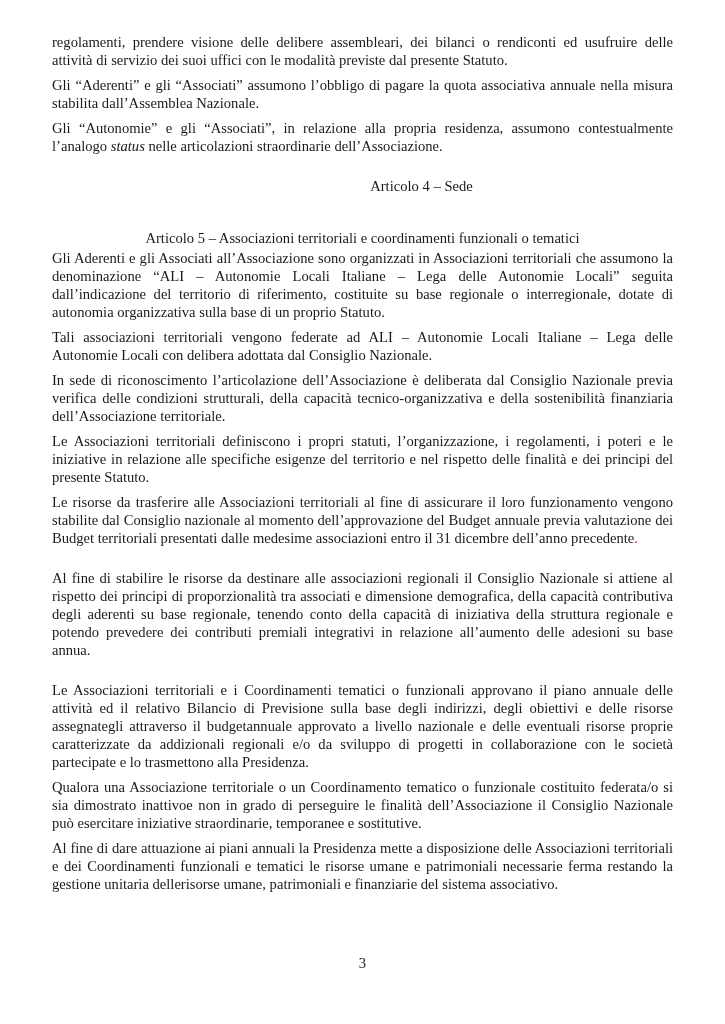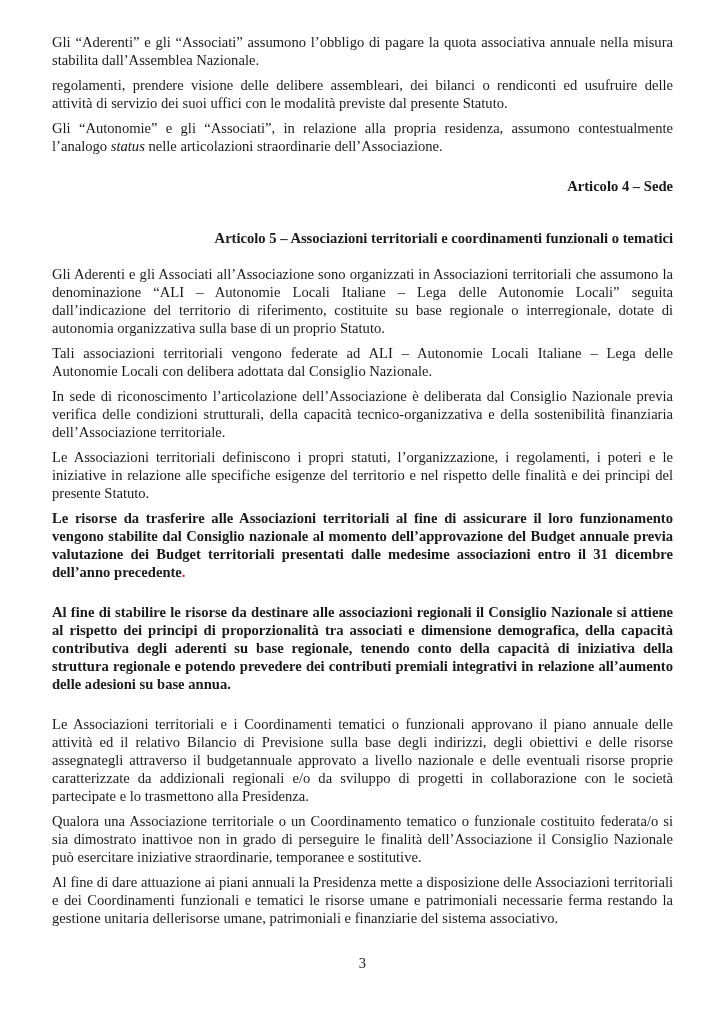--- a/index.html
+++ b/index.html
@@ -3,39 +3,39 @@
   <meta charset="utf-8">
   <style>
     html, body { margin: 0; padding: 0; background: #ffffff; }
     body { width: 725px; height: 1024px; position: relative; overflow: hidden; }
     .page {
       position: absolute; left: 52px; top: 33px; width: 621px;
       font-family: "Liberation Serif", serif; font-size: 14.6px; line-height: 18px;
       color: #1a1a1a;
     }
     p { margin: 0 0 7px 0; text-align: justify; }
-    p.gap-after { margin-bottom: 22px; font-weight: bold; }
+    p.gap-after { margin-bottom: 22px; }
     h2 {
-      font-family: "Liberation Serif", serif; font-size: 14.6px; font-weight: bold;
-      text-align: right; margin: 0; line-height: 18px;
+      font-family: "Liberation Serif", serif; font-size: 14.6px; font-weight: normal;
+      text-align: center; margin: 0; line-height: 18px;
     }
     .h-art4 { margin-top: 22px; padding-left: 118px; }
-    .h-art5 { margin-top: 34px; margin-bottom: 18px; }
+    .h-art5 { margin-top: 34px; margin-bottom: 2px; }
     .red { color: #e0262b; }
     .page-number {
       position: absolute; left: 0; width: 725px; top: 955px; text-align: center;
       font-family: "Liberation Serif", serif; font-size: 14.6px; color: #1a1a1a;
     }
   </style>
 </head>
 <body>
 
 <div class="page">
+  <p>regolamenti, prendere visione delle delibere assembleari, dei bilanci o rendiconti ed usufruire delle attività di servizio dei suoi uffici con le modalità previste dal presente Statuto.</p>
   <p>Gli “Aderenti” e gli “Associati” assumono l’obbligo di pagare la quota associativa annuale nella misura stabilita dall’Assemblea Nazionale.</p>
-  <p>regolamenti, prendere visione delle delibere assembleari, dei bilanci o rendiconti ed usufruire delle attività di servizio dei suoi uffici con le modalità previste dal presente Statuto.</p>
   <p><span>Gli “Autonomie” e gli “Associati”, in relazione alla propria residenza, assumono contestualmente l’analogo </span><em>status</em><span> nelle articolazioni straordinarie dell’Associazione.</span></p>
 
   <h2 class="h-art4">Articolo 4 – Sede</h2>
 
   <h2 class="h-art5">Articolo 5 – Associazioni territoriali e coordinamenti funzionali o tematici</h2>
   <p>Gli Aderenti e gli Associati all’Associazione sono organizzati in Associazioni territoriali che assumono la denominazione “ALI – Autonomie Locali Italiane – Lega delle Autonomie Locali” seguita dall’indicazione del territorio di riferimento, costituite su base regionale o interregionale, dotate di autonomia organizzativa sulla base di un proprio Statuto.</p>
   <p>Tali associazioni territoriali vengono federate ad ALI – Autonomie Locali Italiane – Lega delle Autonomie Locali con delibera adottata dal Consiglio Nazionale.</p>
   <p>In sede di riconoscimento l’articolazione dell’Associazione è deliberata dal Consiglio Nazionale previa verifica delle condizioni strutturali, della capacità tecnico-organizzativa e della sostenibilità finanziaria dell’Associazione territoriale.</p>
   <p>Le Associazioni territoriali definiscono i propri statuti, l’organizzazione, i regolamenti, i poteri e le iniziative in relazione alle specifiche esigenze del territorio e nel rispetto delle finalità e dei principi del presente Statuto.</p>
   <p class="gap-after"><span>Le risorse da trasferire alle Associazioni territoriali al fine di assicurare il loro funzionamento vengono stabilite dal Consiglio nazionale al momento dell’approvazione del Budget annuale previa valutazione dei Budget territoriali presentati dalle medesime associazioni entro il 31 dicembre dell’anno precedente</span><span class="red">.</span></p>

